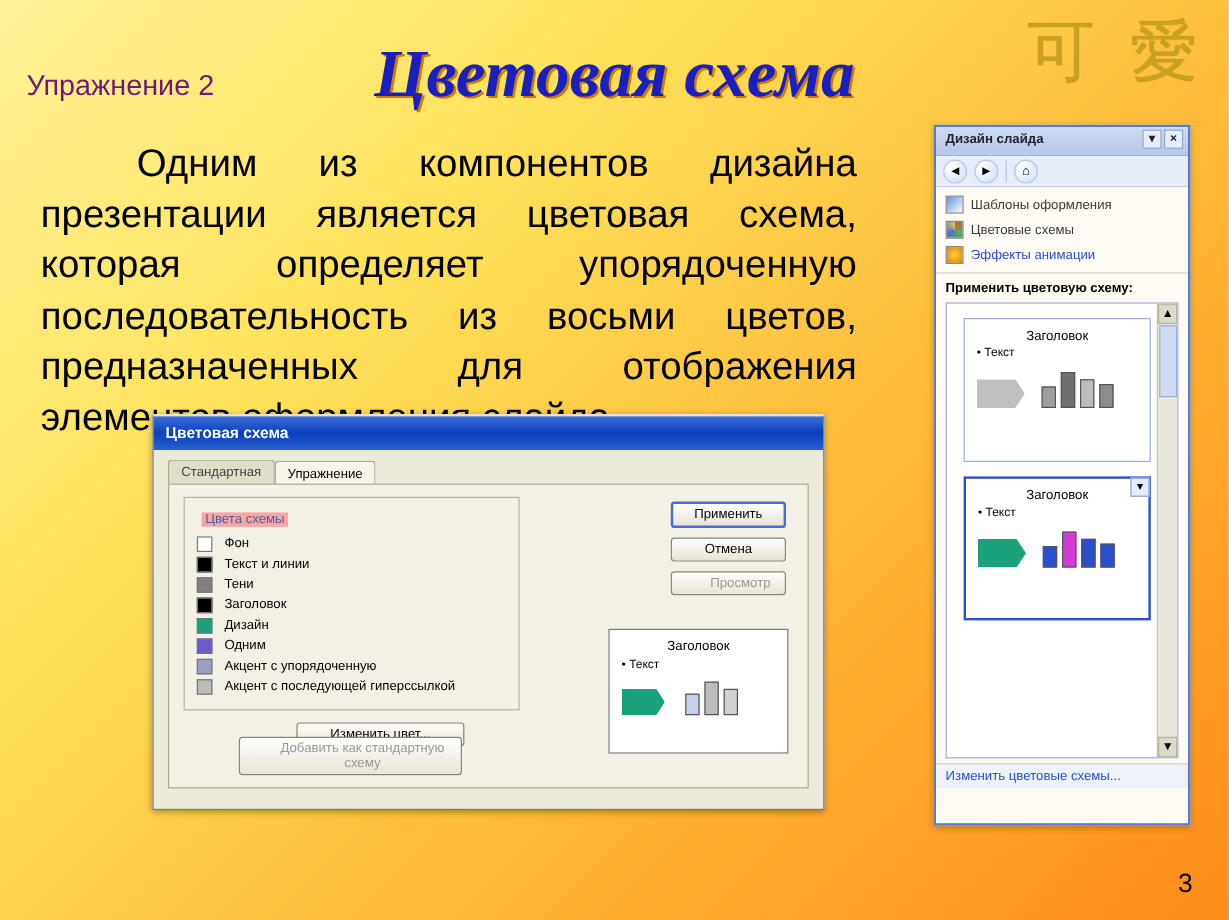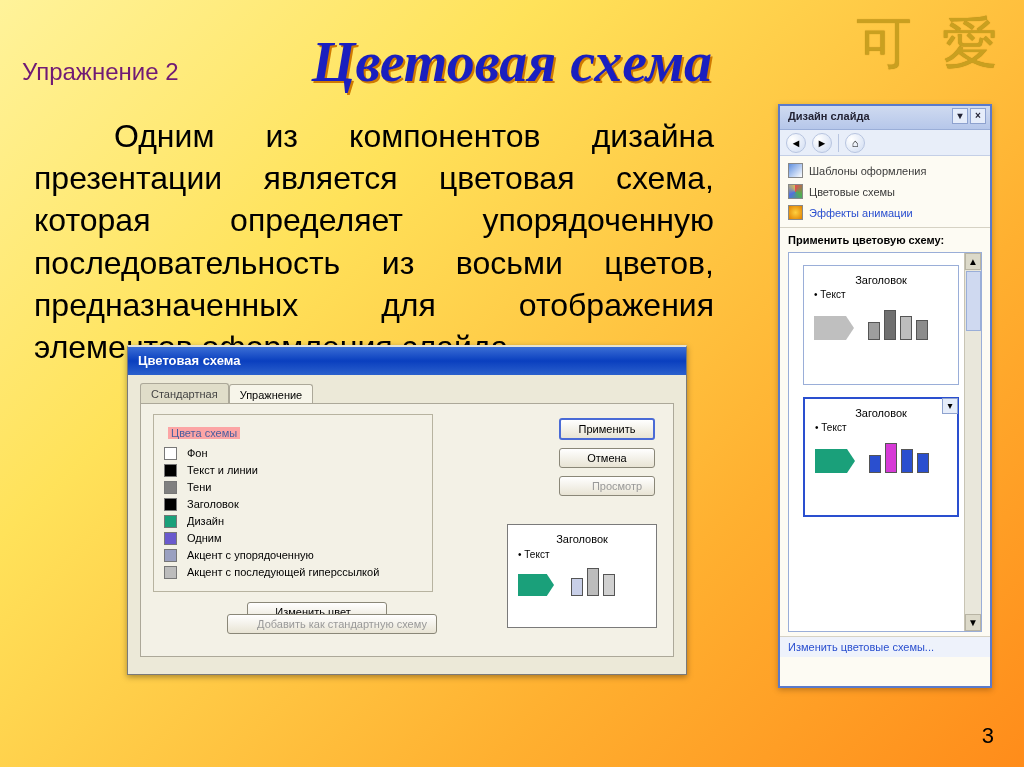--- a/index.html
+++ b/index.html
@@ -89,21 +89,21 @@
   .dlg-btn {
     font-size: 11px; padding: 3px 0;
     background: linear-gradient(180deg,#fff,#e8e4d4);
     border: 1px solid #8a8778; border-radius: 3px;
     width: 96px; text-align: center; color: #000;
   }
   .dlg-btn.disabled { color: #999; padding-left: 20px; }
   .dlg-btn.primary { border: 2px solid #4a6bd6; }
   .dlg-right { position: absolute; top: 14px; right: 18px; display: flex; flex-direction: column; gap: 8px; }
   .change-color { position: absolute; left: 106px; top: 198px; width: 140px; }
-  .add-std { position: absolute; left: 58px; bottom: 22px; width: 210px; margin-left: 28px; }
+  .add-std { position: absolute; left: 58px; bottom: 10px; width: 186px; }
   .preview-box {
     position: absolute; right: 16px; top: 120px;
     width: 150px; height: 104px;
     background: #fff; border: 1px solid #7a7a7a;
     padding: 8px 10px;
     font-size: 11px;
   }
   .preview-title { font-size: 11px; text-align: center; margin-bottom: 4px; }
   .preview-bullet { font-size: 10px; }
   .mini-shape { display: inline-block; width: 36px; height: 22px; background: #1aa07a; clip-path: polygon(0 0,80% 0,100% 50%,80% 100%,0 100%); margin-top: 14px; }

